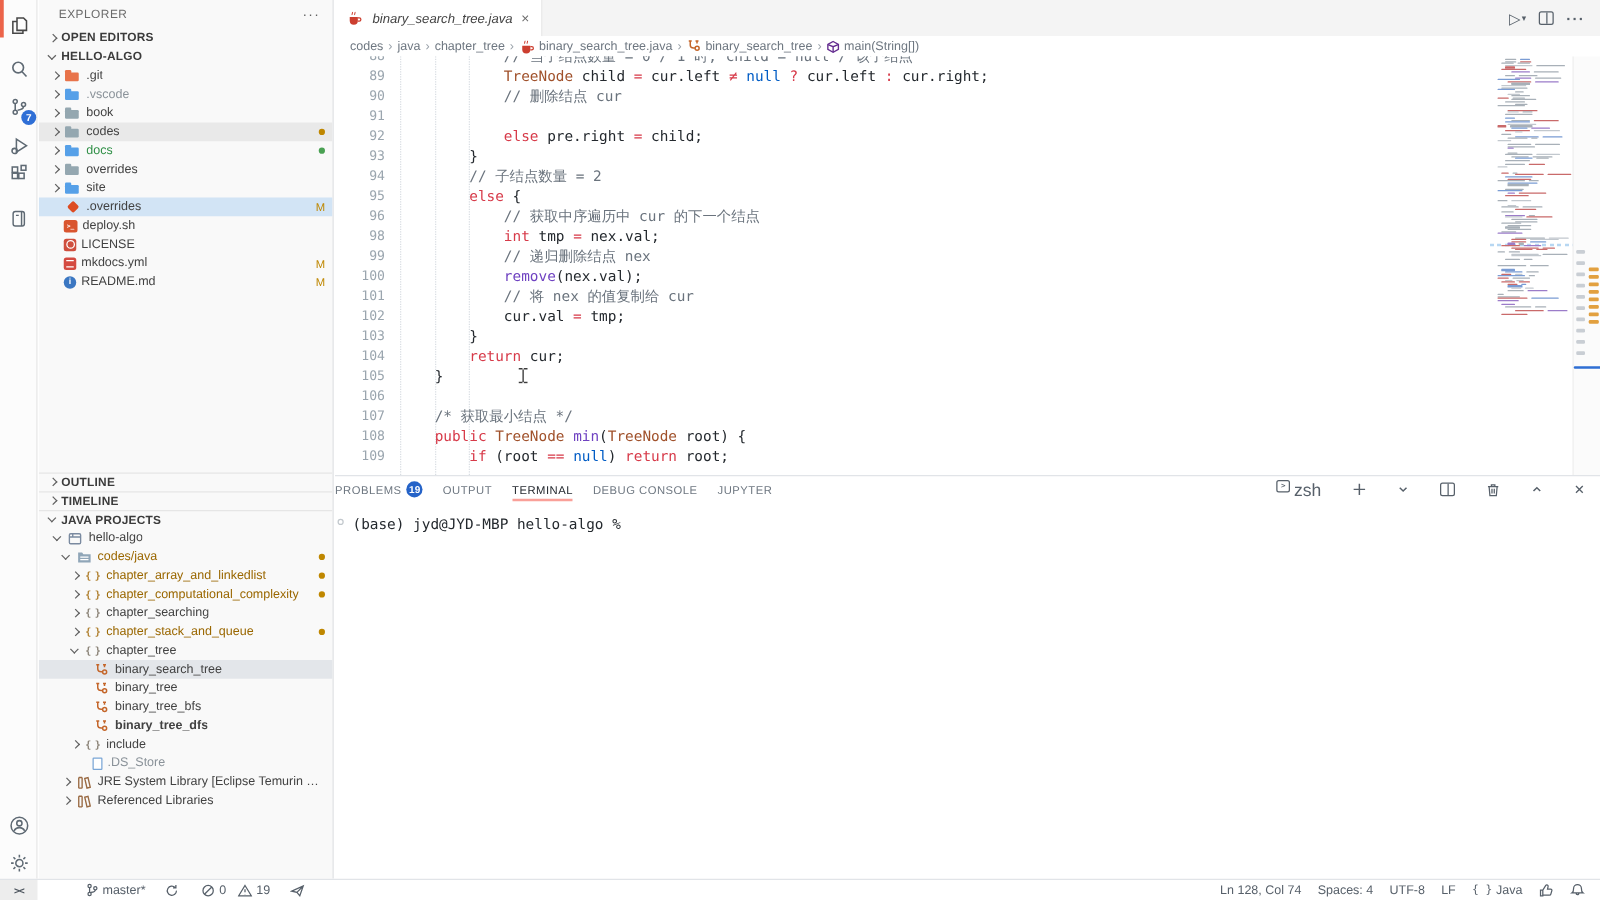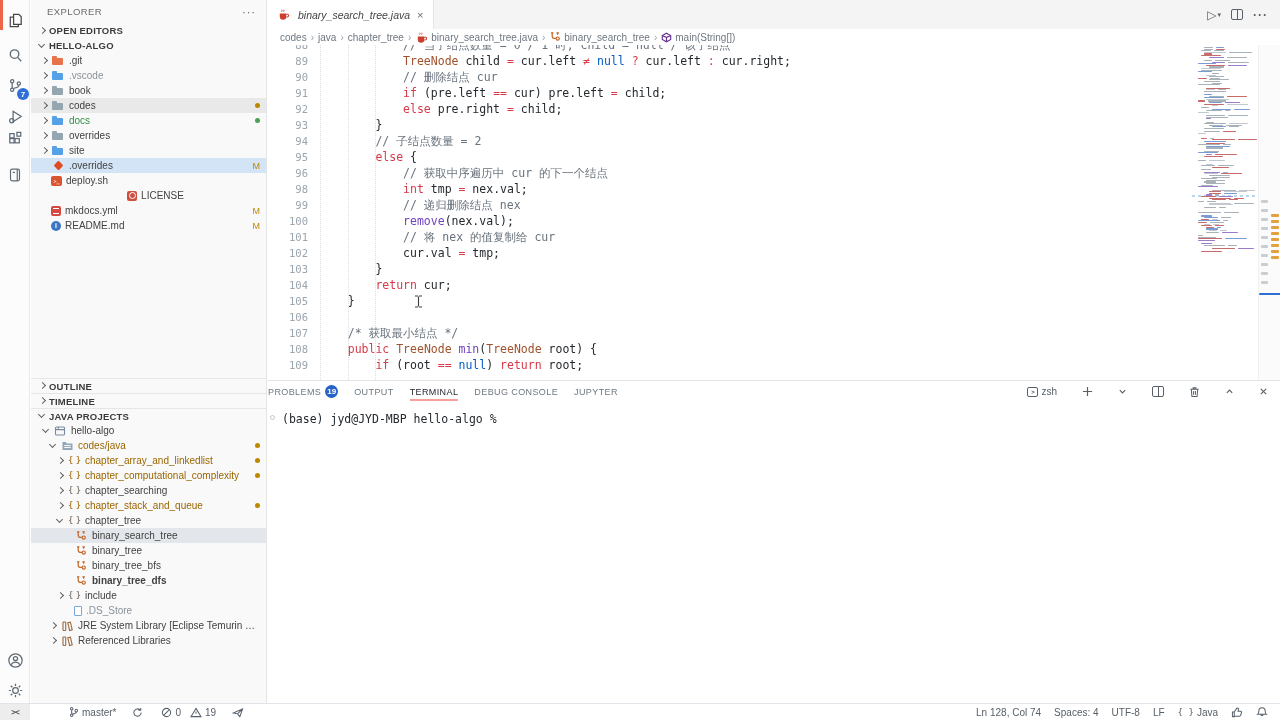--- a/index.html
+++ b/index.html
@@ -84,21 +84,21 @@
 
   
   #panel{position:absolute;left:268px;top:380px;width:1012px;height:323px;background:#fff;border-top:1px solid #e1e4e8;}
   #panel-tabs{height:21px;display:flex;align-items:center;padding-left:0;}
   .ptab{display:flex;align-items:center;margin-right:16px;font-size:9px;letter-spacing:.4px;color:#6e7781;height:21px;cursor:pointer;position:relative;}
   .ptab.active{color:#24292f;}
   .ptab.active::after{content:"";position:absolute;left:0;right:0;bottom:1px;height:2px;background:#f9a099;}
   .ptab .pbadge{margin-left:4px;min-width:13px;height:13px;border-radius:8px;background:#2563c8;color:#fff;font-size:8px;font-weight:bold;
     display:flex;align-items:center;justify-content:center;padding:0 2px;letter-spacing:0;}
   #panel-actions{margin-left:auto;display:flex;align-items:center;gap:9px;padding-right:12px;color:#57606a;}
-  .pa{display:flex;align-items:center;gap:3px;font-size:10px;color:#57606a;cursor:pointer;margin-left:16px;}
+  .pa{display:flex;align-items:flex-start;gap:3px;font-size:14px;color:#57606a;cursor:pointer;margin-left:16px;}
   .term-ic{width:11px;height:10px;border:1.1px solid #57606a;border-radius:2px;display:flex;align-items:center;justify-content:center;}
   .term-ic::before{content:">";font:bold 6px "DejaVu Sans Mono",monospace;color:#57606a;}
   #terminal{position:relative;padding:10px 0 0 14px;font-family:"DejaVu Sans Mono",monospace;font-size:11.5px;color:#24292e;}
   #term-deco{position:absolute;left:2px;top:13px;width:5px;height:5px;border:1px solid #c2c8cd;border-radius:50%;}
 
   
   #statusbar{position:absolute;left:0;top:703px;width:1280px;height:17px;background:#fff;border-top:1px solid #e1e4e8;
     display:flex;align-items:center;font-size:10px;color:#57606a;}
   .sb-left{display:flex;align-items:center;height:100%;}
   .sb-right{margin-left:auto;display:flex;align-items:center;gap:13px;padding-right:12px;height:100%;}
@@ -241,21 +241,21 @@
           <span class="chev none"></span>
           <span class="fic ic-git"></span>
           <span class="lbl">.overrides</span>
           <span class="gitm">M</span>
         </div>
         <div class="trow" style="padding-left: 8px;">
           <span class="chev none"></span>
           <span class="fic ic-shell"></span>
           <span class="lbl">deploy.sh</span>
         </div>
-        <div class="trow" style="padding-left: 8px; justify-content: center;">
+        <div class="trow" style="padding-left: 8px;">
           <span class="chev none"></span>
           <span class="fic ic-license"></span>
           <span class="lbl">LICENSE</span>
         </div>
         <div class="trow" style="padding-left: 8px;">
           <span class="chev none"></span>
           <span class="fic ic-yml"></span>
           <span class="lbl">mkdocs.yml</span>
           <span class="gitm">M</span>
         </div>
@@ -482,21 +482,21 @@
       </div>
 
     <div id="code">
       <div class="iguide" style="left:52px"></div>
       <div class="iguide" style="left:79.7px"></div>
       <div class="iguide" style="left:107.4px"></div>
       <div id="code-scroll">
           <div class="cline mono"><span class="gut">88</span><span class="ctext"><span class="tk-p">            </span><span class="tk-c">// 当子结点数量 = 0 / 1 时, child = null / 该子结点</span></span></div>
           <div class="cline mono"><span class="gut">89</span><span class="ctext"><span class="tk-p">            </span><span class="tk-t">TreeNode</span><span class="tk-p"> child </span><span class="tk-o">=</span><span class="tk-p"> cur.left </span><span class="tk-o">≠</span><span class="tk-p"> </span><span class="tk-n">null</span><span class="tk-p"> </span><span class="tk-o">?</span><span class="tk-p"> cur.left </span><span class="tk-o">:</span><span class="tk-p"> cur.right;</span></span></div>
           <div class="cline mono"><span class="gut">90</span><span class="ctext"><span class="tk-p">            </span><span class="tk-c">// 删除结点 cur</span></span></div>
-          <div class="cline mono"><span class="gut">91</span><span class="ctext"><span class="tk-p">            </span><span class="tk-k">if</span><span class="tk-p"> (pre.left </span><span class="tk-o">==</span><span class="tk-p"> cur) pre.left </span><span class="tk-o">=</span><span class="tk-p"> child;</span></span></div>
+          <div class="cline mono"><span class="gut">91</span></div>
           <div class="cline mono"><span class="gut">92</span><span class="ctext"><span class="tk-p">            </span><span class="tk-k">else</span><span class="tk-p"> pre.right </span><span class="tk-o">=</span><span class="tk-p"> child;</span></span></div>
           <div class="cline mono"><span class="gut">93</span><span class="ctext"><span class="tk-p">        </span><span class="tk-p">}</span></span></div>
           <div class="cline mono"><span class="gut">94</span><span class="ctext"><span class="tk-p">        </span><span class="tk-c">// 子结点数量 = 2</span></span></div>
           <div class="cline mono"><span class="gut">95</span><span class="ctext"><span class="tk-p">        </span><span class="tk-k">else</span><span class="tk-p"> {</span></span></div>
           <div class="cline mono"><span class="gut">96</span><span class="ctext"><span class="tk-p">            </span><span class="tk-c">// 获取中序遍历中 cur 的下一个结点</span></span></div>
           <div class="cline mono"><span class="gut">98</span><span class="ctext"><span class="tk-p">            </span><span class="tk-k">int</span><span class="tk-p"> tmp </span><span class="tk-o">=</span><span class="tk-p"> nex.val;</span></span></div>
           <div class="cline mono"><span class="gut">99</span><span class="ctext"><span class="tk-p">            </span><span class="tk-c">// 递归删除结点 nex</span></span></div>
           <div class="cline mono"><span class="gut">100</span><span class="ctext"><span class="tk-p">            </span><span class="tk-f">remove</span><span class="tk-p">(nex.val);</span></span></div>
           <div class="cline mono"><span class="gut">101</span><span class="ctext"><span class="tk-p">            </span><span class="tk-c">// 将 nex 的值复制给 cur</span></span></div>
           <div class="cline mono"><span class="gut">102</span><span class="ctext"><span class="tk-p">            </span><span class="tk-p">cur.val </span><span class="tk-o">=</span><span class="tk-p"> tmp;</span></span></div>

